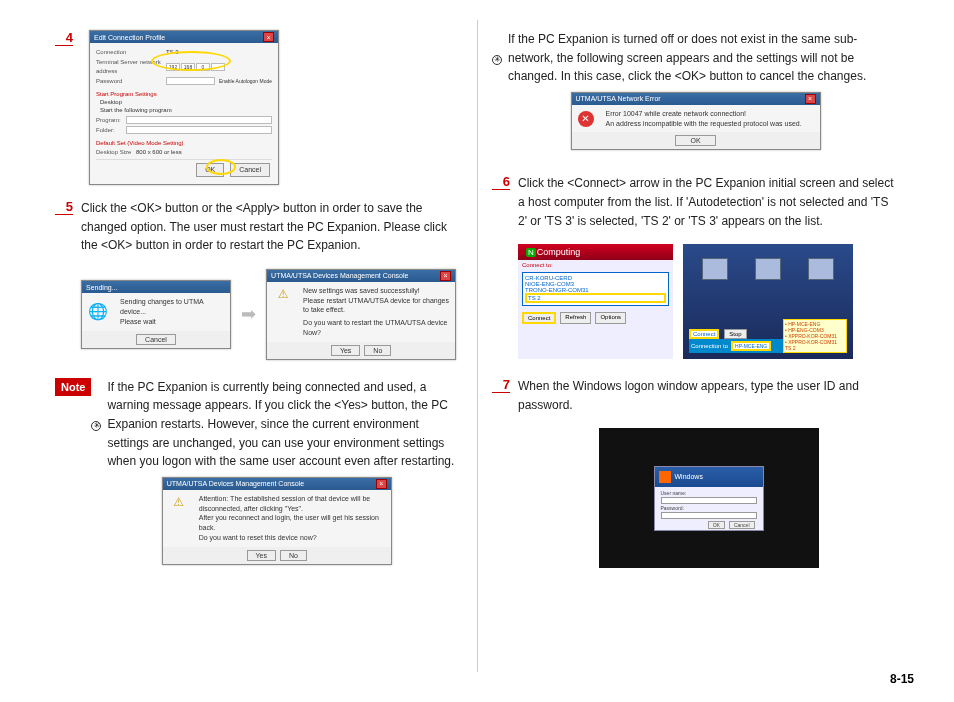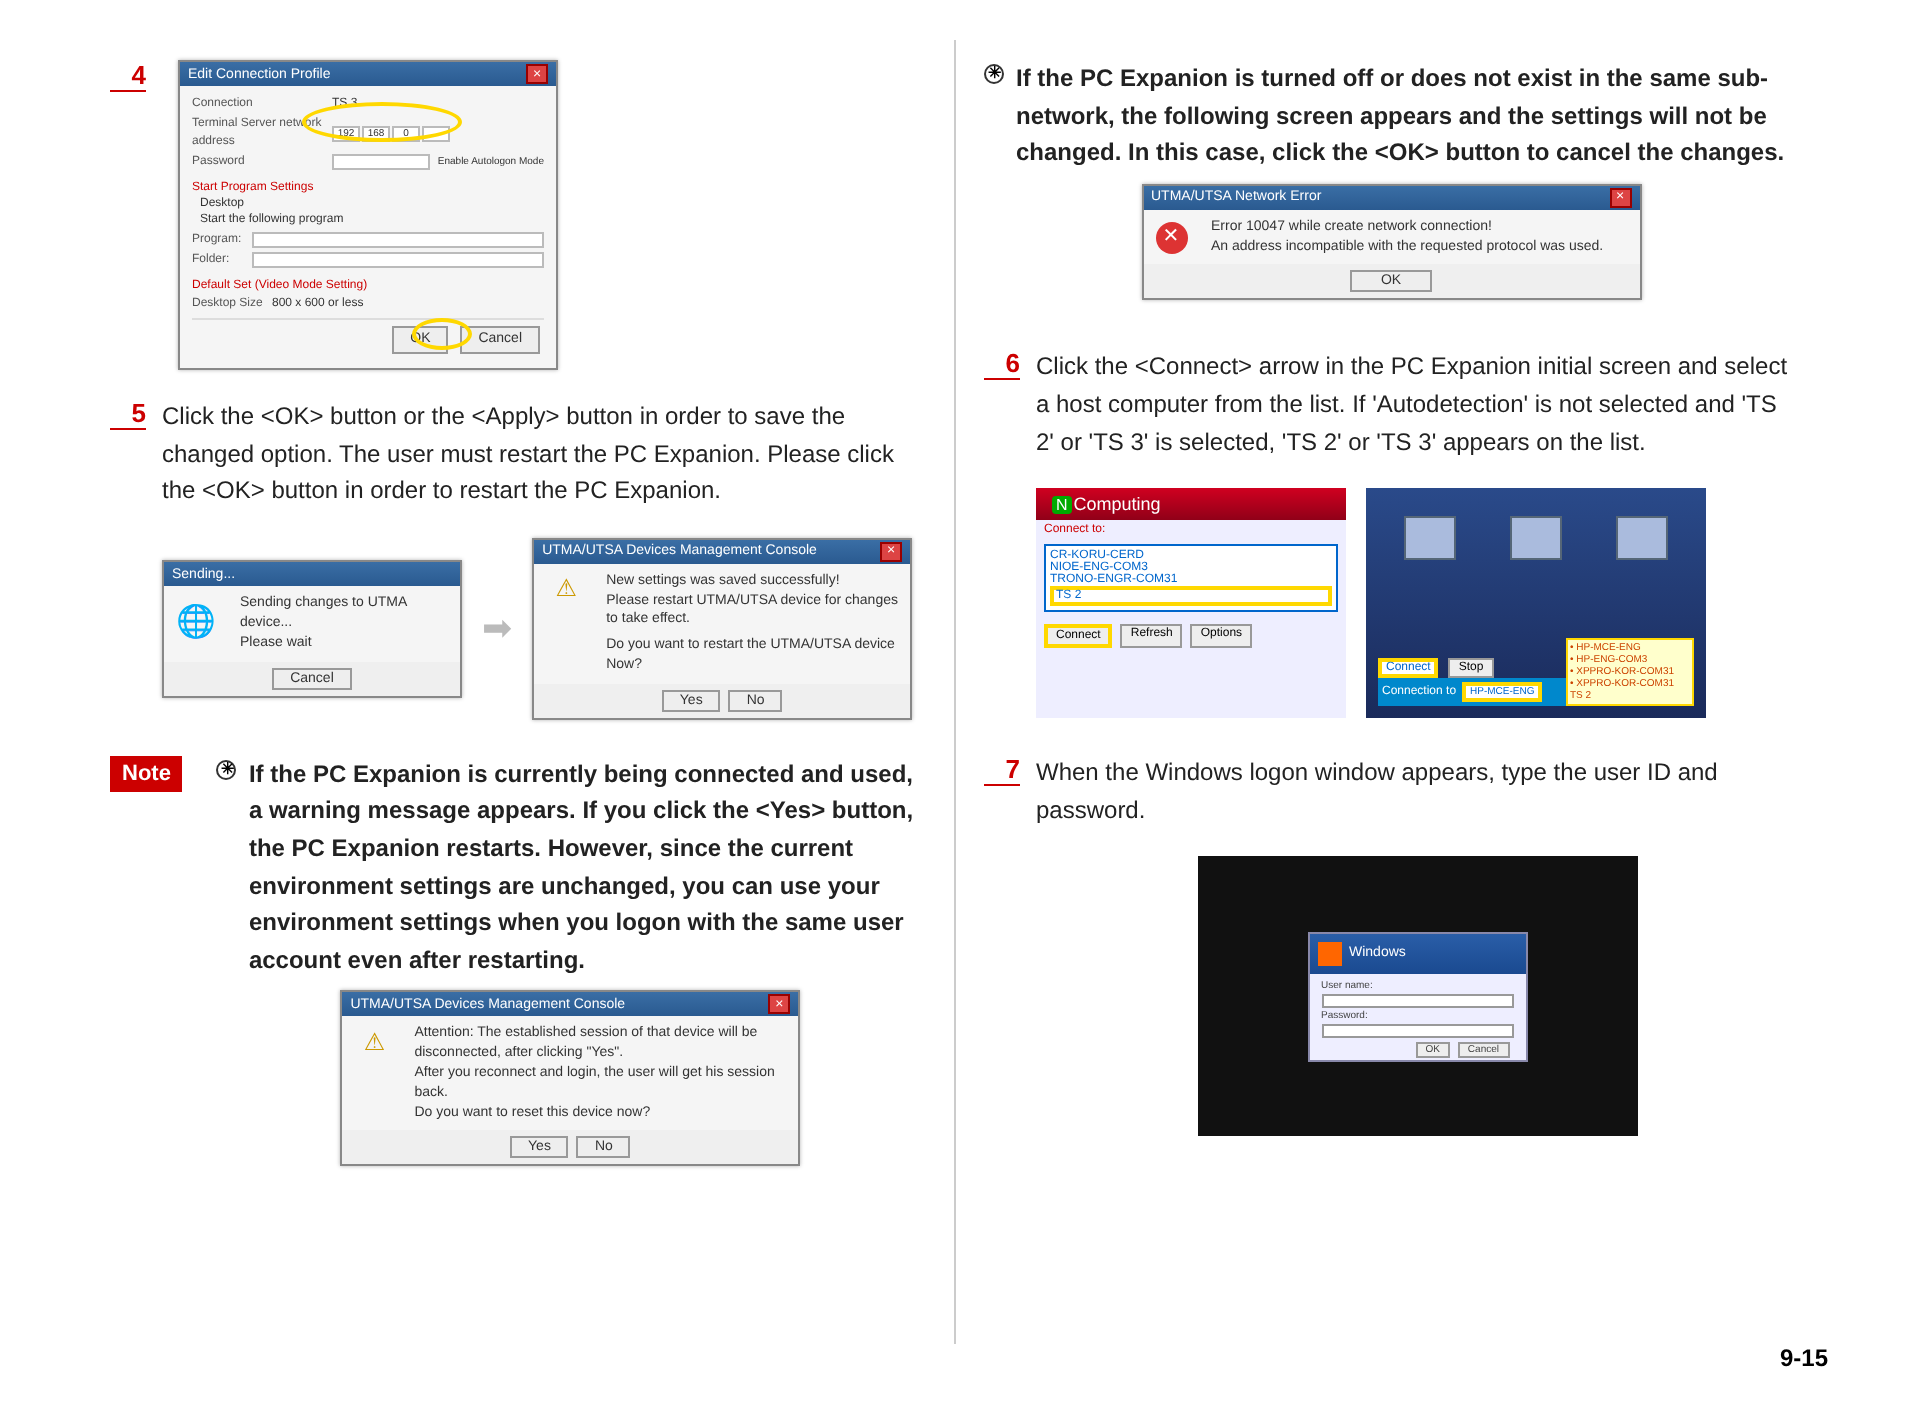--- a/index.html
+++ b/index.html
@@ -18,26 +18,26 @@
   .dlgbody { padding: 4px 6px; background: #f5f5f5; font-size: 7px; line-height: 1.4; }
   .btn { display: inline-block; background: #eee; border: 1px solid #999; padding: 1px 8px; font-size: 7px; margin: 0 2px; }
   .btnrow { text-align: center; padding: 3px 0; }
   .fieldrow { display: flex; align-items: center; padding: 1px 0; }
   .fldlbl { width: 70px; font-size: 6px; color: #555; }
   .fldin { flex: 1; height: 8px; background: #fff; border: 1px solid #bbb; }
 
   .circ { position: absolute; border: 2px solid #ffd800; border-radius: 50%; pointer-events: none; }
 
   .notebox { display: flex; margin: 6px 0 10px 0; }
-  .notetag { background: #c00; color: #fff; font-size: 11px; font-weight: bold; padding: 3px 6px; height: 18px; margin-right: 17px; flex-shrink: 0; }
+  .notetag { background: #c00; color: #fff; font-size: 11px; font-weight: bold; padding: 3px 6px; height: 18px; margin-right: 0; flex-shrink: 0; }
   .notebody { font-size: 12px; line-height: 1.55; color: #222; }
   .sun { display: inline-block; width: 10px; height: 10px; border: 1px solid #333; border-radius: 50%; position: relative; margin-right: 6px; flex-shrink: 0; top: 2px; }
   .sun::before { content: "✳"; position: absolute; font-size: 8px; top: -1px; left: 1px; }
 
-  .noterow { display: flex; align-items: flex-start; margin-bottom: 6px; font-weight: bold; }
+  .noterow { display: flex; align-items: center; margin-bottom: 6px; }
 
   .icn { width: 20px; height: 18px; flex-shrink: 0; margin-right: 6px; display: inline-flex; align-items: center; justify-content: center; font-size: 12px; }
   .warn { color: #c90; }
   .err { background: #d33; color: #fff; border-radius: 50%; width: 16px; height: 16px; font-size: 10px; }
 
   .sidebyside { display: flex; align-items: center; gap: 10px; }
   .arrow { font-size: 18px; color: #bbb; }
 
   .pagenum { position: absolute; bottom: 16px; right: 40px; font-size: 12px; font-weight: bold; }
 
@@ -271,14 +271,14 @@
               <div class="logonin"></div>
             <div>Password:</div>
               <div class="logonin"></div>
             <div style="text-align:right;margin-top:2px"><span class="btn" style="font-size:5px;padding:0 4px">OK</span><span class="btn" style="font-size:5px;padding:0 4px">Cancel</span></div>
           </div>
         </div>
       </div>
     </div>
   </div>
 
-  <div class="pagenum">9-15</div>
+  <div class="pagenum">8-15</div>
 </div>
 
 </body></html>

